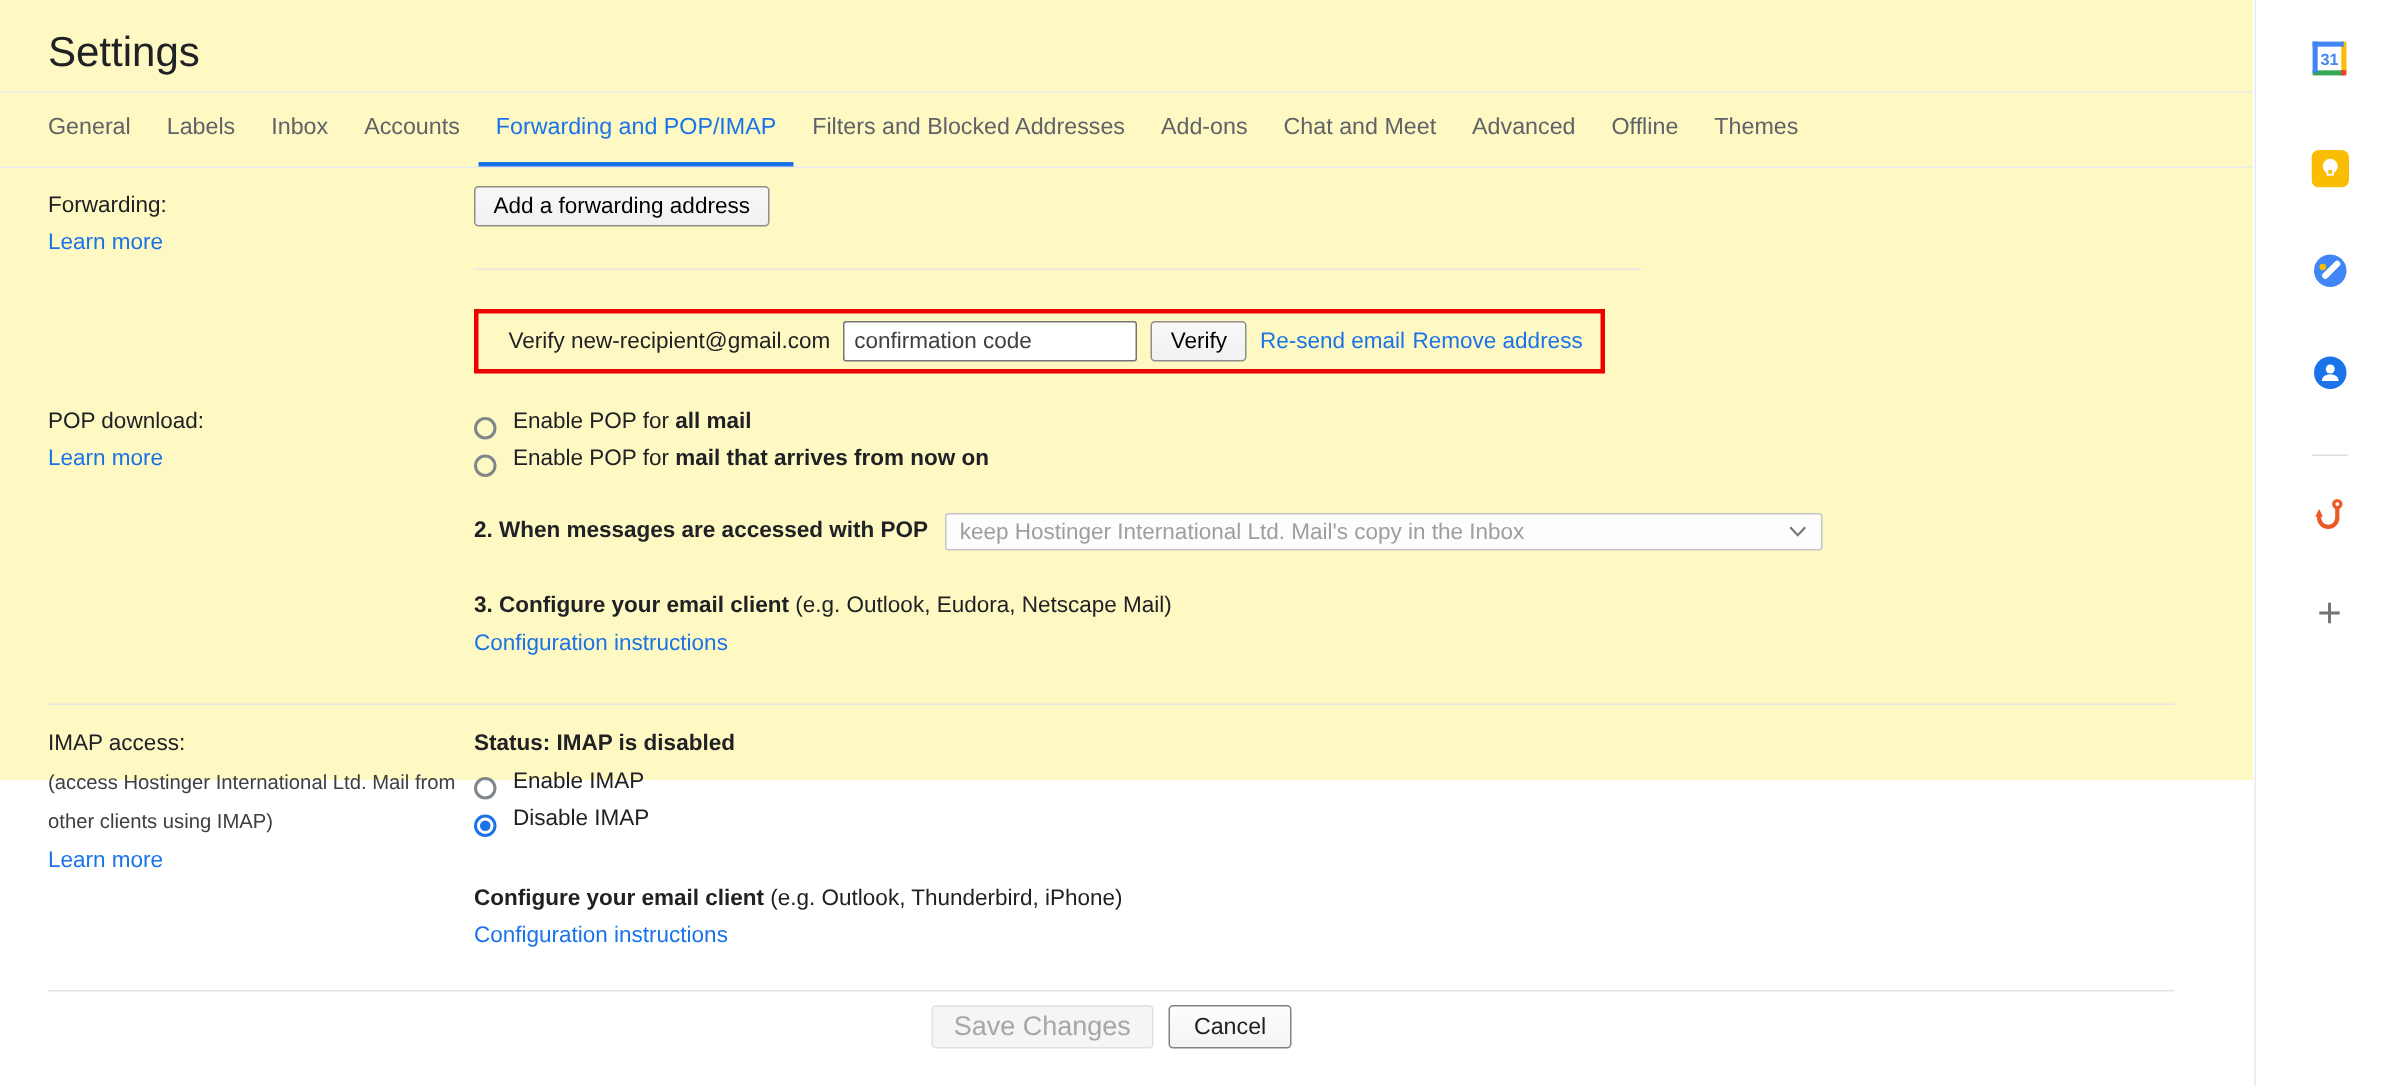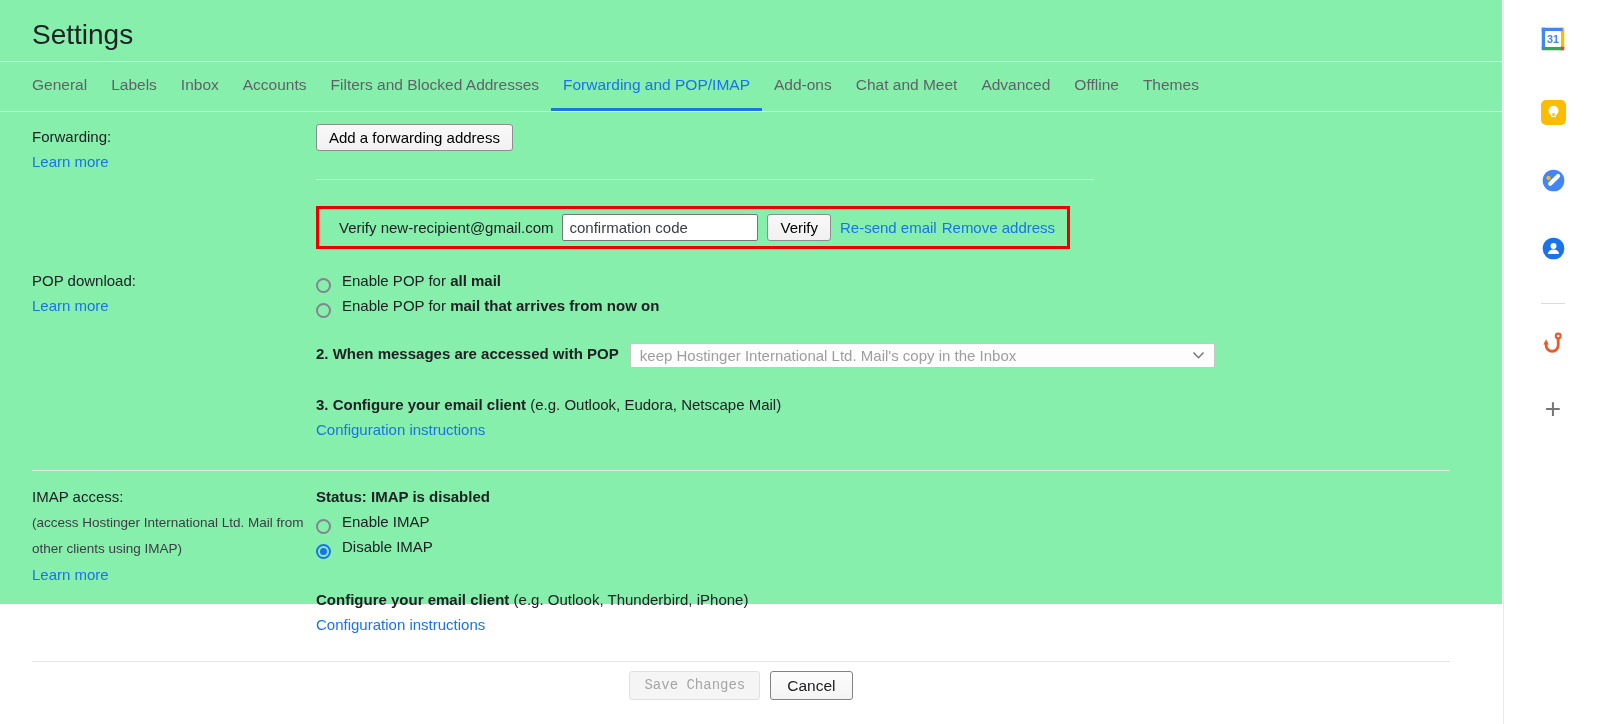--- a/index.html
+++ b/index.html
@@ -1,17 +1,17 @@
 <!DOCTYPE html>
 <html><head>
 <meta charset="utf-8">
 <style>
   html,body{margin:0;padding:0;width:1602px;height:724px;overflow:hidden;background:#fff;
     font-family:"Liberation Sans","DejaVu Sans",sans-serif;color:#202124;}
-  .main{position:absolute;left:0;top:0;width:1502px;height:604px;background:#86efac;}
+  .main{position:absolute;left:0;top:0;width:1502px;height:520px;background:#fef9c3;}
 
   
   .header{padding:16px 0 7px 32px;border-bottom:1px solid #ebebeb;}
   .header h1{margin:0;font-size:28px;font-weight:400;line-height:38px;color:#202124;}
 
   
   .tabbar{display:flex;align-items:stretch;padding-left:20px;border-bottom:1px solid #ebebeb;height:50px;box-sizing:border-box;}
   .tab{display:flex;align-items:center;padding:0 12px;font-size:15.5px;font-weight:500;color:#5f6368;
     border-bottom:3px solid transparent;box-sizing:border-box;cursor:pointer;white-space:nowrap;}
   .tab.active{color:#1a73e8;border-bottom-color:#1a73e8;}
@@ -22,22 +22,22 @@
   .col-label{font-size:15px;line-height:25px;}
   .col-label .lbl{font-weight:400;}
   a.link{color:#1a73e8;text-decoration:none;cursor:pointer;}
   .sublabel{font-size:13.5px;line-height:26px;color:#3c4043;margin-top:1px;}
 
   
   .btn{display:inline-block;background:linear-gradient(#f8f8f8,#f1f1f1);border:1px solid #8e8e8e;
     border-radius:3px;font-size:15px;color:#000;padding:3px 12px;line-height:19px;cursor:pointer;
     font-family:"Liberation Sans","DejaVu Sans",sans-serif;}
   .btn-disabled{background:#f5f5f5;border:1px solid #e0e0e0;color:#a6a6a6;cursor:default;
-    border-radius:3px;font-size:14px;padding:4px 14px;line-height:19px;display:inline-block;
-    font-family:Liberation Mono, monospace;}
+    border-radius:3px;font-size:18px;padding:4px 14px;line-height:19px;display:inline-block;
+    font-family:Liberation Sans, sans-serif;}
   .btn-cancel{background:linear-gradient(#fdfdfd,#f4f4f4);border:1px solid #828282;color:#202124;
     border-radius:3px;font-size:15.5px;padding:4px 16px;line-height:19px;display:inline-block;cursor:pointer;
     font-family:"Liberation Sans","DejaVu Sans",sans-serif;}
 
   hr.short{border:0;border-top:1px solid #e5e5e5;margin:28px 0 26px 0;width:778px;}
   hr.full{border:0;border-top:1px solid #e5e5e5;margin:28px 0 0 0;}
 
   
   .verify-box{display:inline-flex;align-items:center;gap:9px;border:3px solid #ee0000;
     padding:5px 12px 5px 8px;margin:0;}
@@ -83,22 +83,22 @@
 
   <div class="header">
     <h1>Settings</h1>
   </div>
 
   <div class="tabbar">
     <div class="tab">General</div>
     <div class="tab">Labels</div>
     <div class="tab">Inbox</div>
     <div class="tab">Accounts</div>
+    <div class="tab active">Forwarding and POP/IMAP</div>
     <div class="tab">Filters and Blocked Addresses</div>
-    <div class="tab active">Forwarding and POP/IMAP</div>
     <div class="tab">Add-ons</div>
     <div class="tab">Chat and Meet</div>
     <div class="tab">Advanced</div>
     <div class="tab">Offline</div>
     <div class="tab">Themes</div>
   </div>
 
   <div class="content">
 
     <div class="section">

